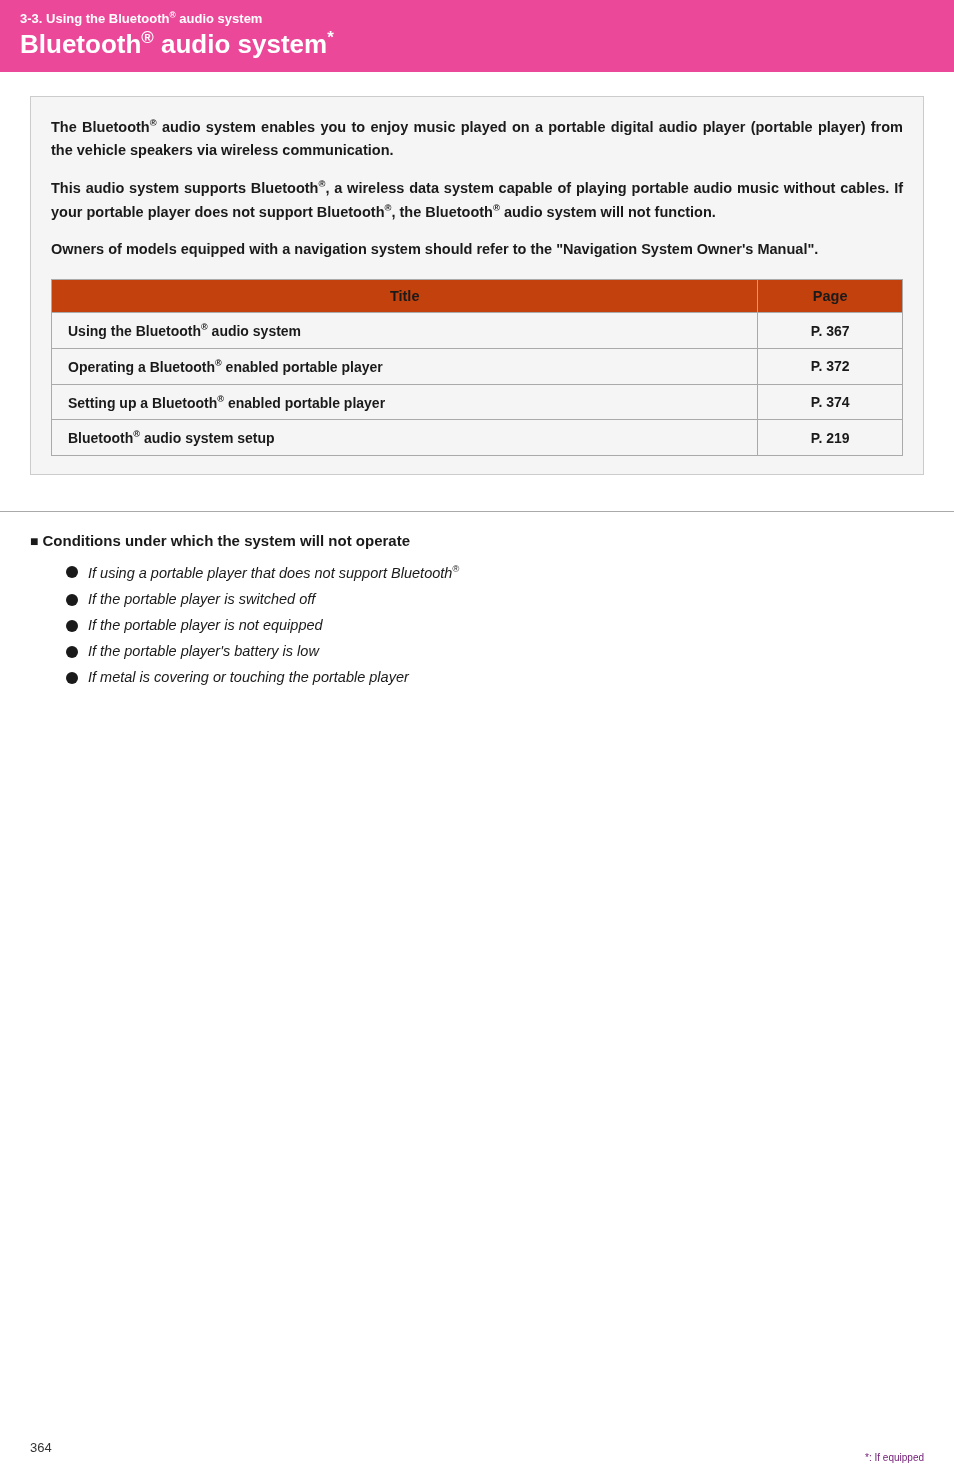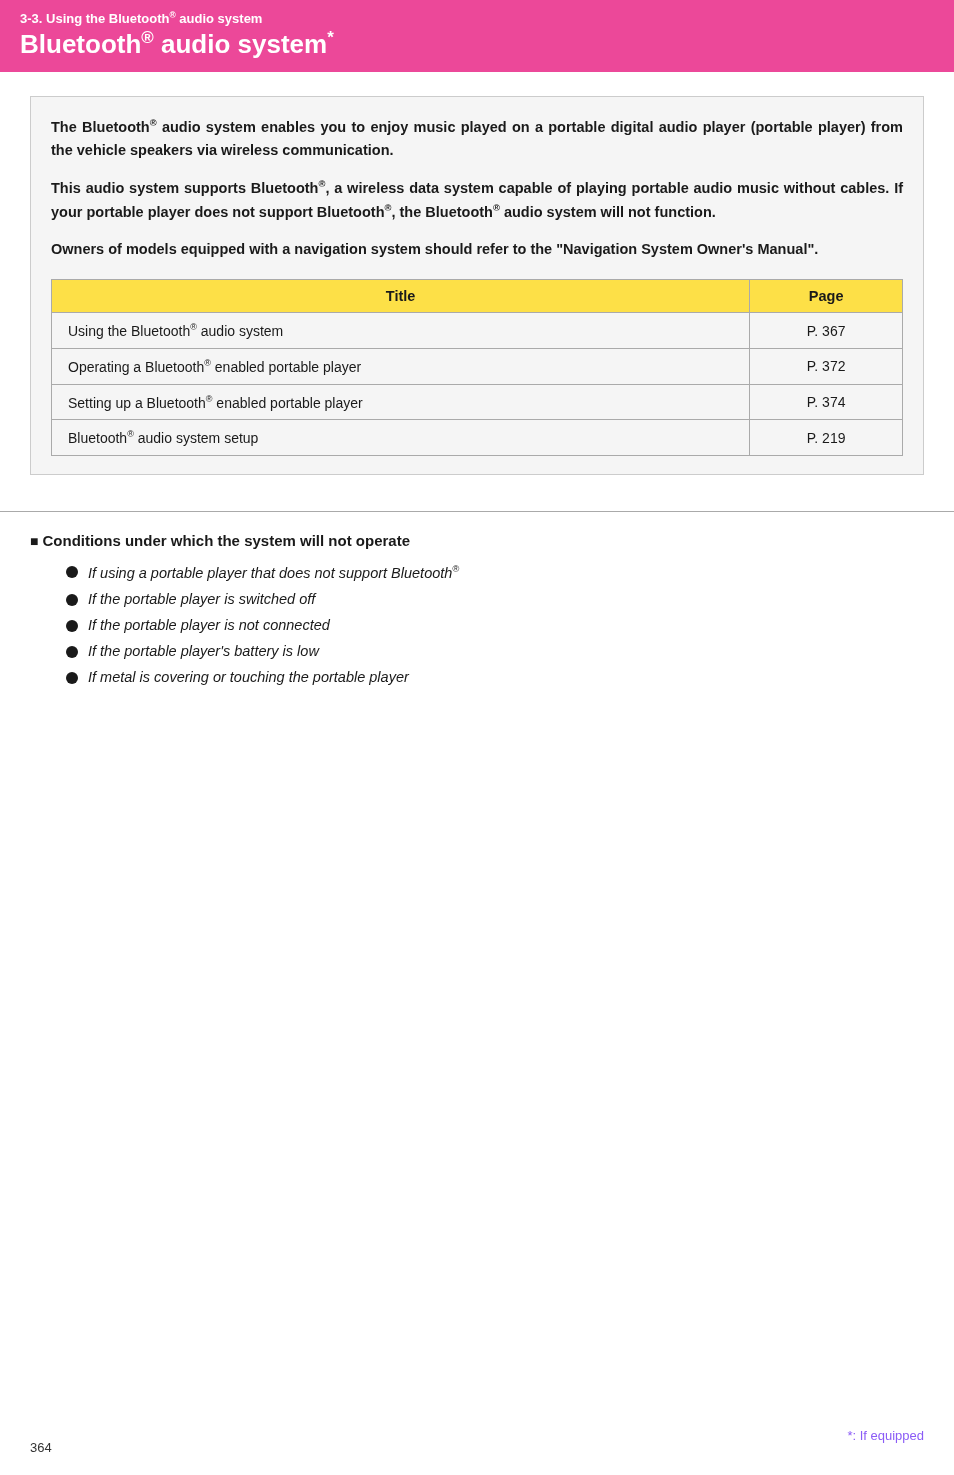--- a/index.html
+++ b/index.html
@@ -67,33 +67,33 @@
     }
 
     
     .content-table {
       width: 100%;
       border-collapse: collapse;
       margin-top: 18px;
     }
 
     .content-table th {
-      background: #fde047;
+      background: #c2410c;
       border: 1px solid #aaaaaa;
       padding: 8px 16px;
       text-align: center;
       font-size: 14.5px;
       font-weight: bold;
     }
 
     .content-table td {
       border: 1px solid #aaaaaa;
       padding: 9px 16px;
       font-size: 14px;
-      font-weight: normal;
+      font-weight: bold;
     }
 
     .content-table td:last-child {
       text-align: center;
       white-space: nowrap;
     }
 
     
     .divider {
       border: none;
@@ -143,24 +143,24 @@
       background: #1a1a1a;
       border-radius: 50%;
       margin-right: 10px;
       margin-top: 3px;
       flex-shrink: 0;
     }
 
     
     .page-footer {
       position: absolute;
-      bottom: 32px;
+      bottom: 12px;
       right: 30px;
-      font-size: 13px;
-      color: #8b5cf6;
+      font-size: 10px;
+      color: #701a75;
     }
 
     .page-number {
       position: absolute;
       bottom: 20px;
       left: 30px;
       font-size: 13px;
       color: #333333;
     }
   </style>
@@ -228,21 +228,21 @@
   <li>
         <span class="bullet-circle"></span>
         <span>If using a portable player that does not support Bluetooth<sup>®</sup></span>
       </li>
       <li>
         <span class="bullet-circle"></span>
         <span>If the portable player is switched off</span>
       </li>
       <li>
         <span class="bullet-circle"></span>
-        <span>If the portable player is not connected</span>
+        <span>If the portable player is not equipped</span>
       </li>
       <li>
         <span class="bullet-circle"></span>
         <span>If the portable player's battery is low</span>
       </li>
       <li>
         <span class="bullet-circle"></span>
         <span>If metal is covering or touching the portable player</span>
       </li>
     </ul>

